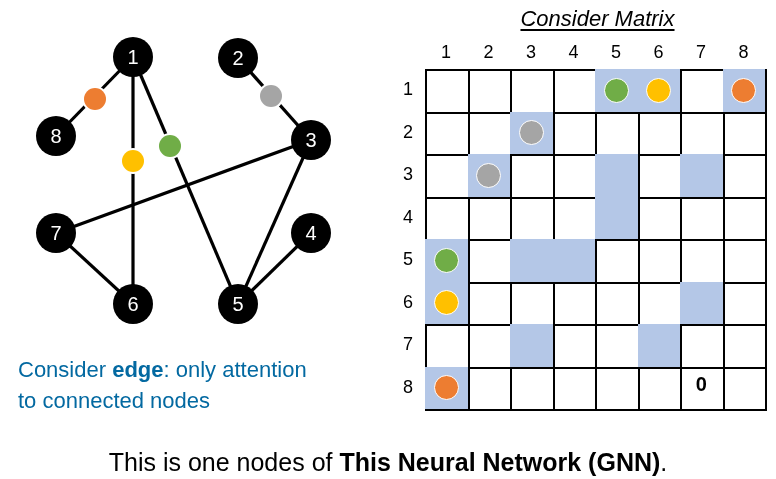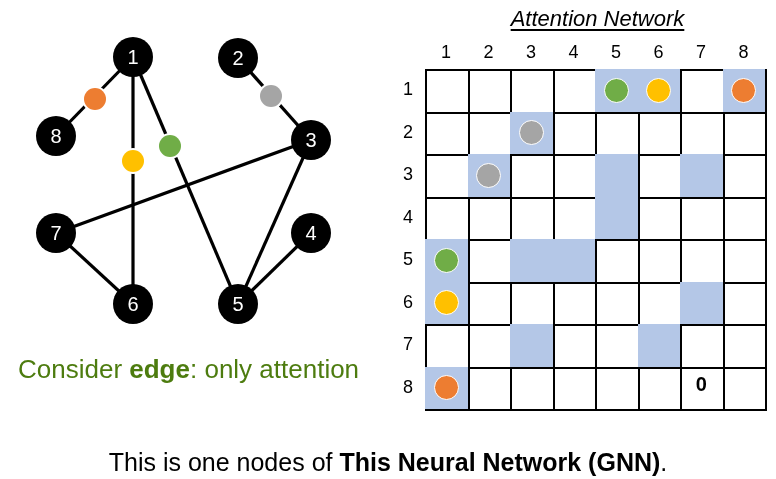--- a/index.html
+++ b/index.html
@@ -7,21 +7,21 @@
   #graph { position: absolute; left: 0; top: 0; }
   .matrix-title { position: absolute; left: 425px; top: 6px; width: 345px; text-align: center; font-size: 22px; font-style: italic; color: #000; }
   .matrix-title span { text-decoration: underline; text-underline-offset: 3px; }
   .col-label { position: absolute; top: 42px; width: 42px; text-align: center; font-size: 18px; color: #000; }
   .row-label { position: absolute; left: 398px; width: 20px; text-align: center; font-size: 18px; color: #000; }
   .grid { position: absolute; left: 425px; top: 69px; width: 340px; height: 340px; border-top: 2px solid #000; border-left: 2px solid #000; box-sizing: border-box; }
   .cell { position: absolute; width: 42.5px; height: 42.5px; box-sizing: border-box; border-right: 2px solid #000; border-bottom: 2px solid #000; }
   .cell.on { background: #b4c7e7; }
   .dot { position: absolute; left: 50%; top: 50%; width: 23px; height: 23px; margin-left: -12.5px; margin-top: -12.5px; border-radius: 50%; border: 1.5px solid #fff; }
   .zero { position: absolute; left: 0; right: 0; top: 6px; text-align: center; font-weight: bold; font-size: 20px; }
-  .caption { position: absolute; left: 18px; top: 354px; font-size: 26px; line-height: 31px; color: #4d7c0f; }
+  .caption { position: absolute; left: 18px; top: 354px; font-size: 22px; line-height: 31px; color: #0369a1; }
   .footer { position: absolute; left: 0; width: 776px; top: 448px; text-align: center; font-size: 25px; color: #000; }
   b { font-weight: bold; }
 </style>
 </head>
 <body>
 
 <svg id="graph" width="390" height="340" viewBox="0 0 390 340">
     <g>
       <line x1="133" y1="57" x2="56" y2="136" stroke="#000" stroke-width="3.2"></line>
       <line x1="133" y1="57" x2="133" y2="304" stroke="#000" stroke-width="3.2"></line>
@@ -71,21 +71,21 @@
         <circle cx="56" cy="233" r="20" fill="#000000"></circle>
         <text x="56" y="240" text-anchor="middle" fill="#ffffff" font-size="20" font-family="Liberation Sans, sans-serif">7</text>
       </g>
       <g>
         <circle cx="56" cy="136" r="20" fill="#000000"></circle>
         <text x="56" y="143" text-anchor="middle" fill="#ffffff" font-size="20" font-family="Liberation Sans, sans-serif">8</text>
       </g>
     </g>
   </svg>
 
-<div class="matrix-title"><span>Attention Network</span></div>
+<div class="matrix-title"><span>Consider Matrix</span></div>
 <div id="col-labels">
     <div class="col-label" style="left: 425px;">1</div>
     <div class="col-label" style="left: 467.5px;">2</div>
     <div class="col-label" style="left: 510px;">3</div>
     <div class="col-label" style="left: 552.5px;">4</div>
     <div class="col-label" style="left: 595px;">5</div>
     <div class="col-label" style="left: 637.5px;">6</div>
     <div class="col-label" style="left: 680px;">7</div>
     <div class="col-label" style="left: 722.5px;">8</div>
   </div>
@@ -179,17 +179,18 @@
     <div class="cell" style="left: 168px; top: 295.5px; width: 44.5px; height: 44.5px;"></div>
     <div class="cell" style="left: 210.5px; top: 295.5px; width: 44.5px; height: 44.5px;"></div>
     <div class="cell" style="left: 253px; top: 295.5px; width: 44.5px; height: 44.5px;">
       <div class="zero">0</div>
     </div>
     <div class="cell" style="left: 295.5px; top: 295.5px; width: 44.5px; height: 44.5px;"></div>
   </div>
 
 <div class="caption">
   <span>Consider </span><b>edge</b><span>: only attention</span><br>
+  <span>to connected nodes</span>
 </div>
 
 <div class="footer">
   <span>This is one nodes of </span><b>This Neural Network (GNN)</b><span>.</span>
 </div>
 
 </body></html>

